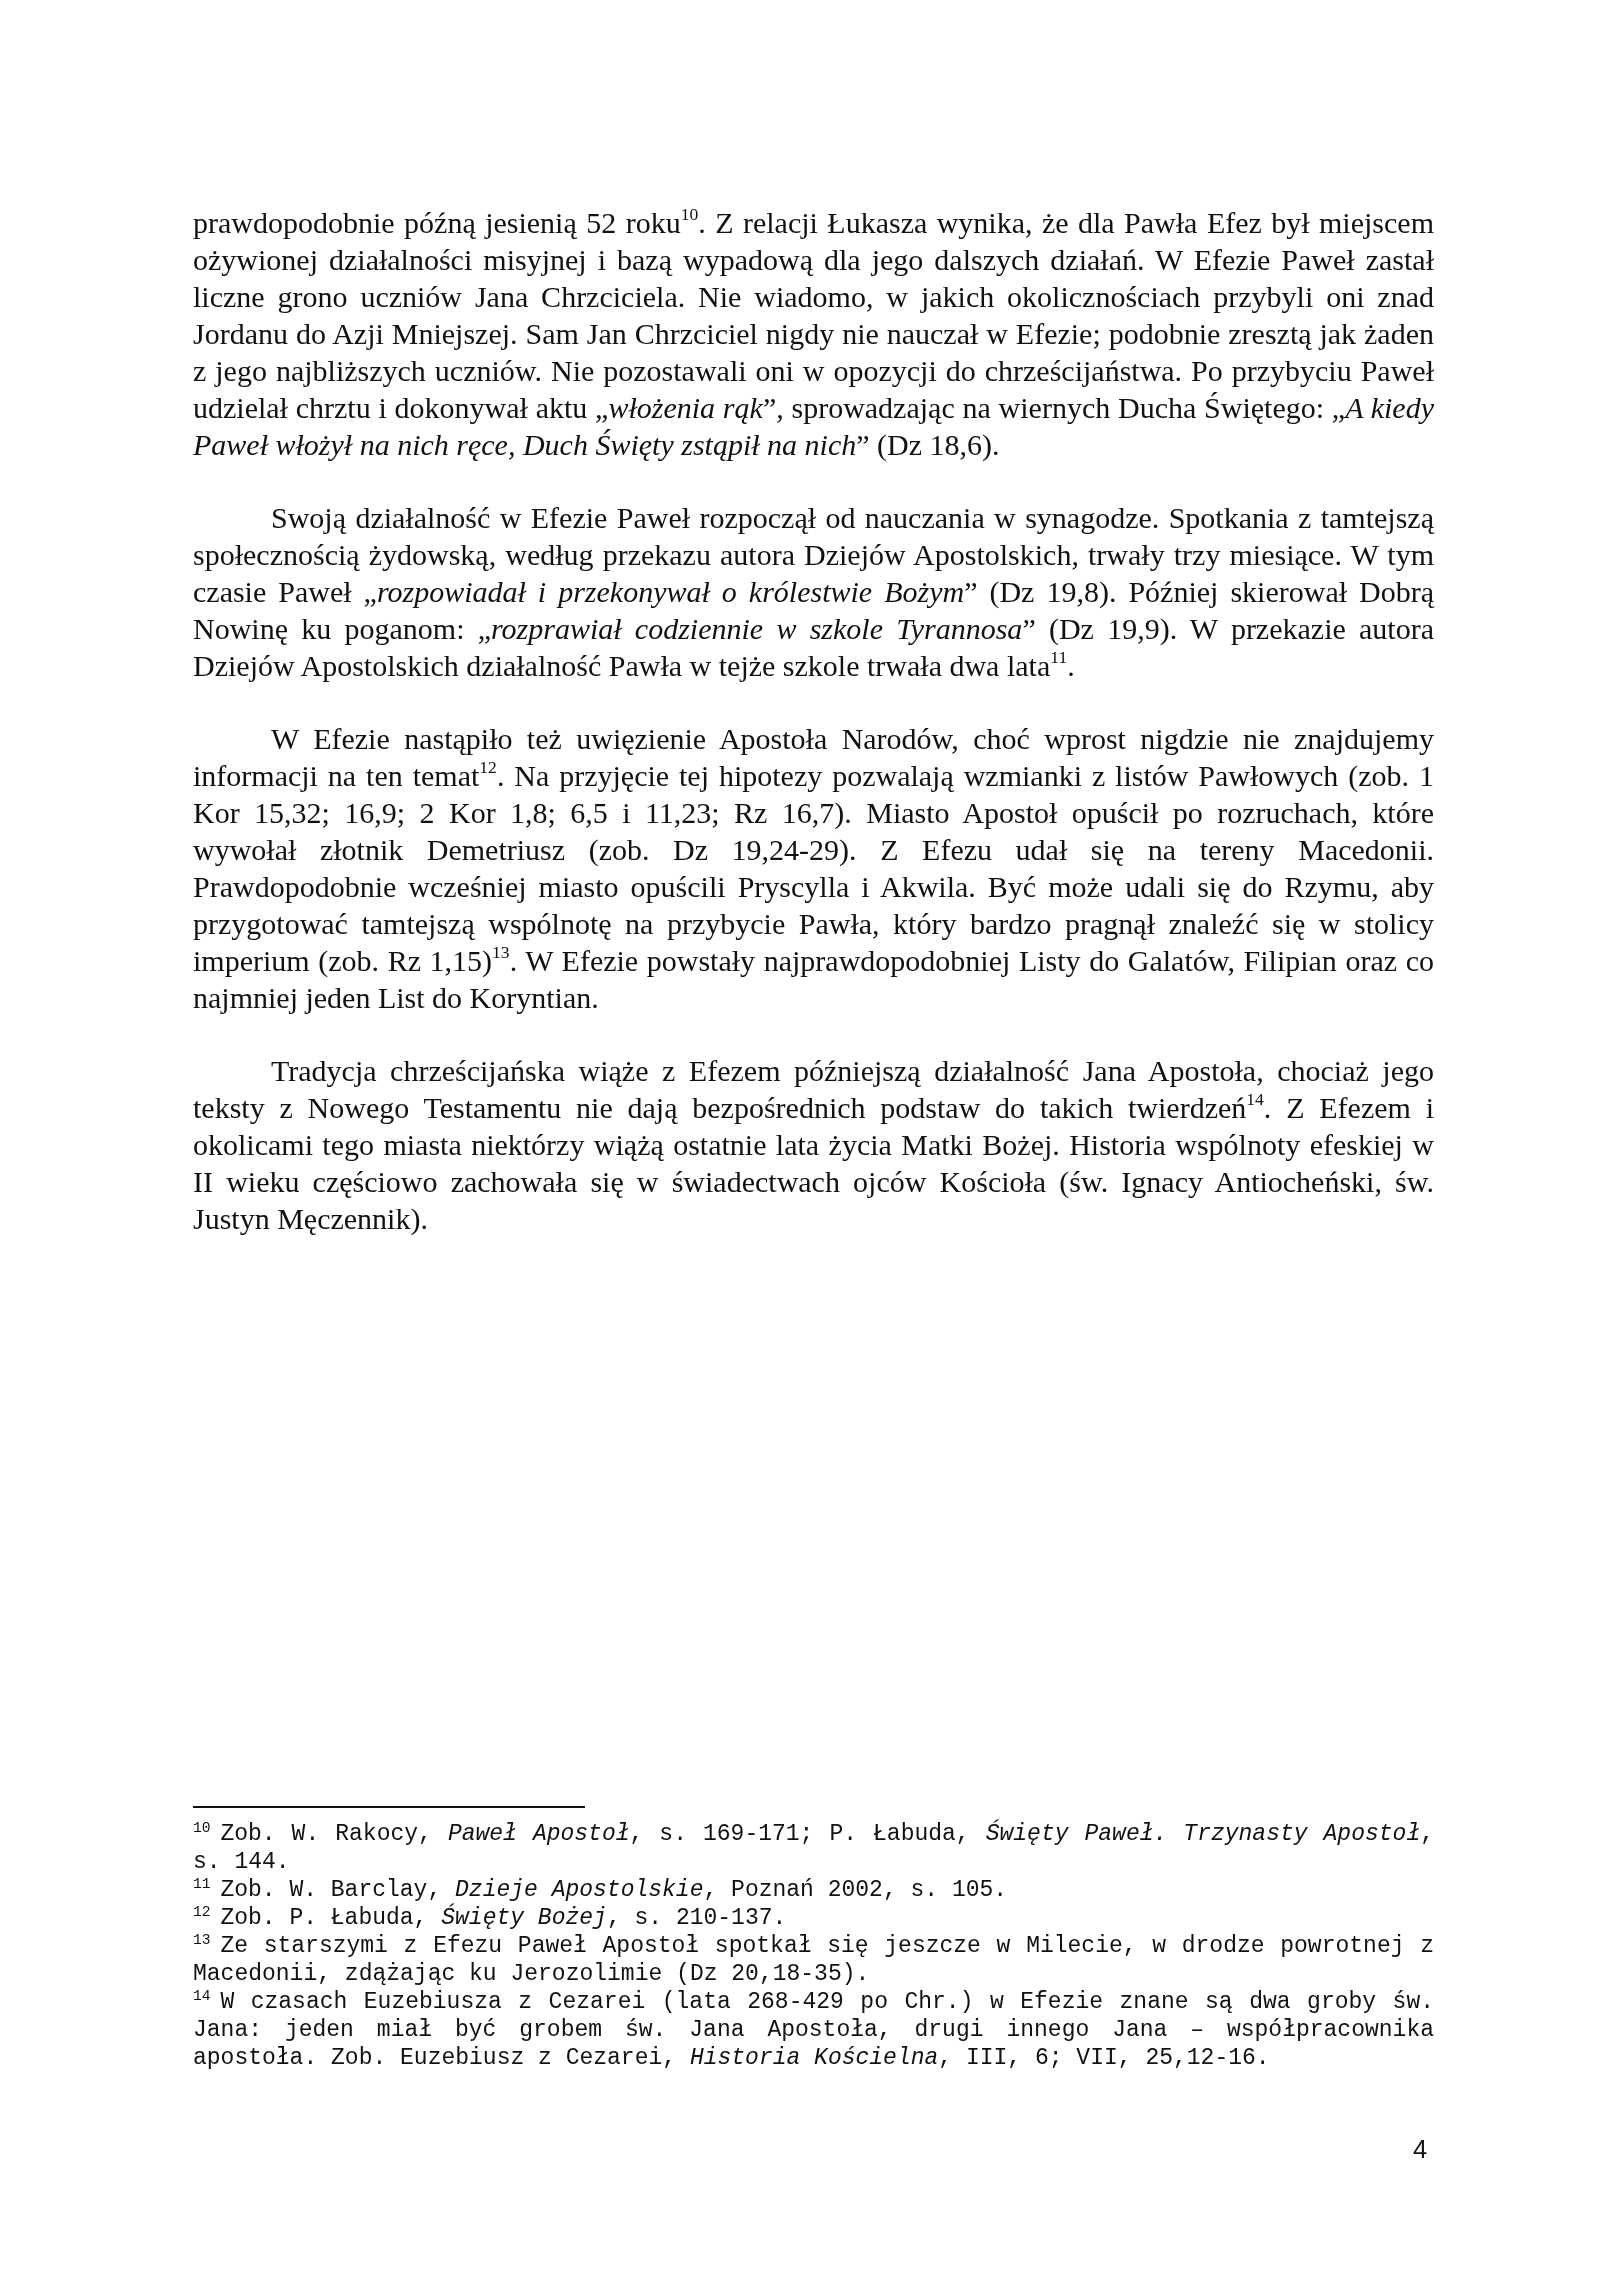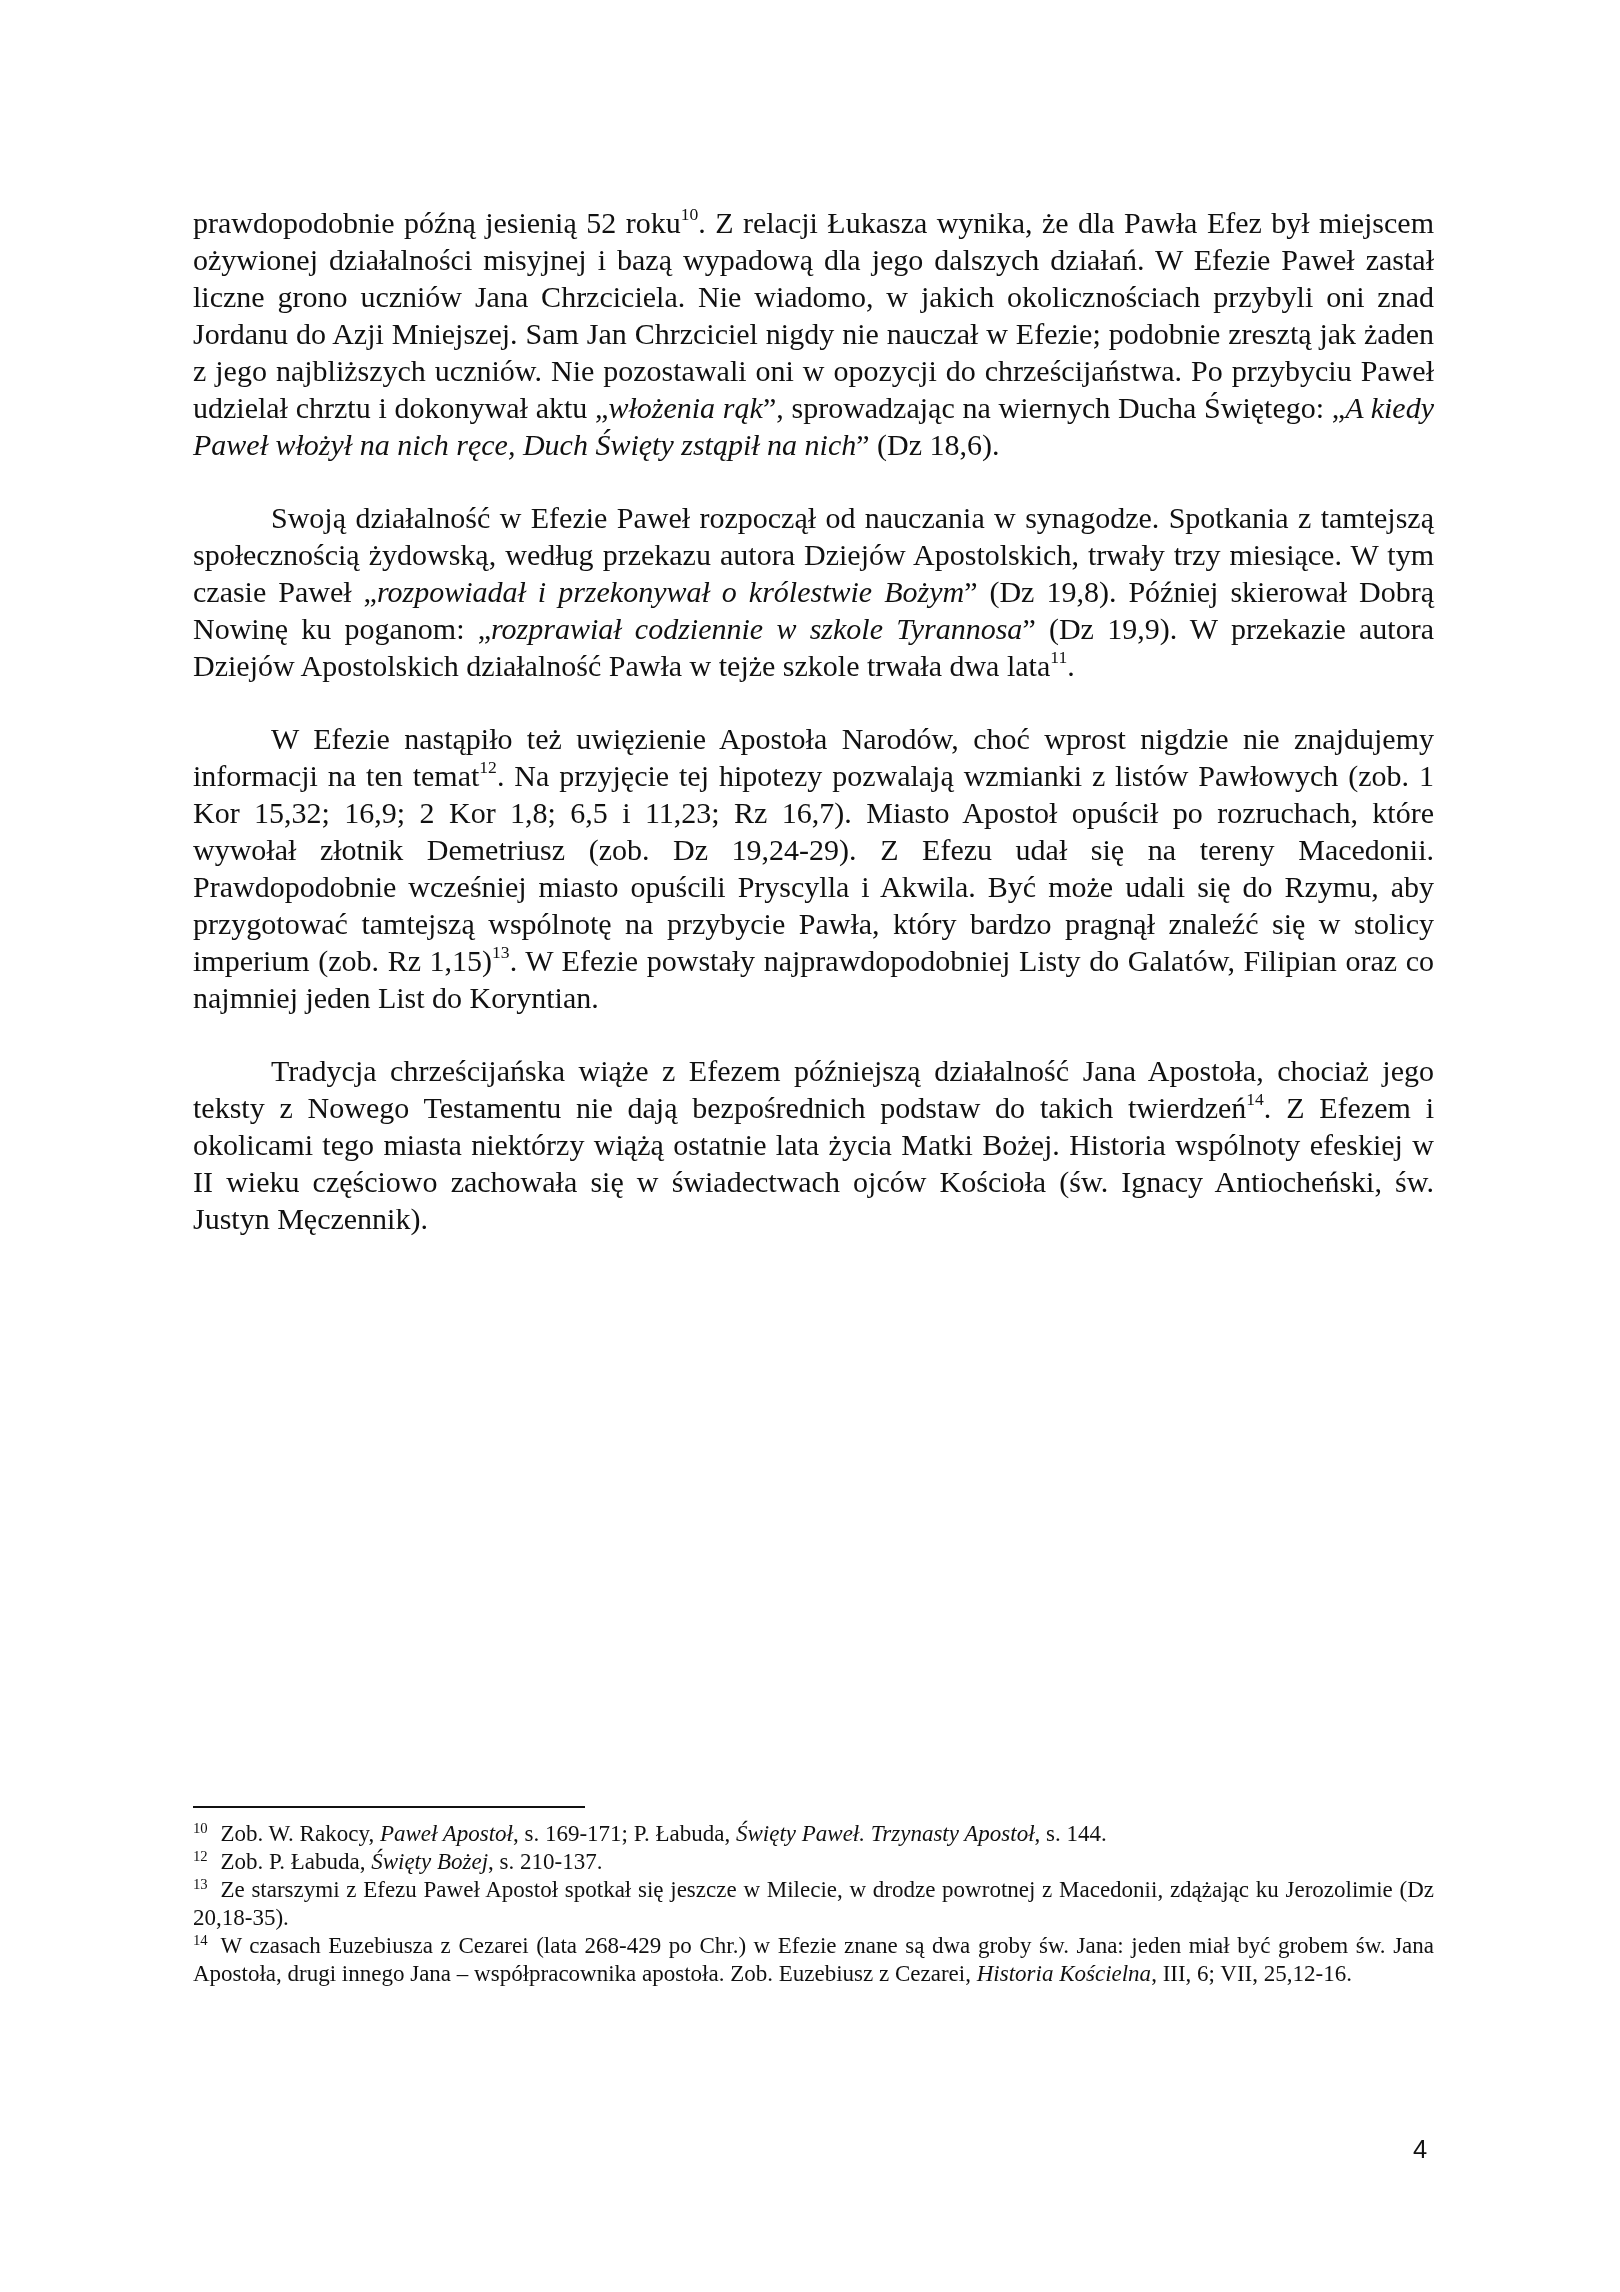--- a/index.html
+++ b/index.html
@@ -47,20 +47,21 @@
       width: 392px;
       height: 0;
       border-top: 2px solid #111;
       margin: 0 0 11.8px 0;
     }
     .fn {
       margin: 0;
       font-size: 23px;
       line-height: 28px;
       text-align: justify;
+      font-family: Liberation Mono, monospace;
     }
     .fn .num {
       font-size: 14.7px;
       vertical-align: 7.8px;
       line-height: 0;
       display: inline-block;
       width: 27.4px;
     }
     .page-number {
       position: absolute;
@@ -78,20 +79,21 @@
     <p class="para"><span>prawdopodobnie późną jesienią 52 roku</span><sup class="ref">10</sup><span>. Z relacji Łukasza wynika, że dla Pawła Efez był miejscem ożywionej działalności misyjnej i bazą wypadową dla jego dalszych działań. W Efezie Paweł zastał liczne grono uczniów Jana Chrzciciela. Nie wiadomo, w jakich okolicznościach przybyli oni znad Jordanu do Azji Mniejszej. Sam Jan Chrzciciel nigdy nie nauczał w Efezie; podobnie zresztą jak żaden z jego najbliższych uczniów. Nie pozostawali oni w opozycji do chrześcijaństwa. Po przybyciu Paweł udzielał chrztu i dokonywał aktu „</span><i>włożenia rąk</i><span>”, sprowadzając na wiernych Ducha Świętego: „</span><i>A kiedy Paweł włożył na nich ręce, Duch Święty zstąpił na nich</i><span>” (Dz 18,6).</span></p>
     <p class="para indent"><span>Swoją działalność w Efezie Paweł rozpoczął od nauczania w synagodze. Spotkania z tamtejszą społecznością żydowską, według przekazu autora Dziejów Apostolskich, trwały trzy miesiące. W tym czasie Paweł „</span><i>rozpowiadał i przekonywał o królestwie Bożym</i><span>” (Dz 19,8). Później skierował Dobrą Nowinę ku poganom: „</span><i>rozprawiał codziennie w szkole Tyrannosa</i><span>” (Dz 19,9). W przekazie autora Dziejów Apostolskich działalność Pawła w tejże szkole trwała dwa lata</span><sup class="ref">11</sup><span>.</span></p>
     <p class="para indent"><span>W Efezie nastąpiło też uwięzienie Apostoła Narodów, choć wprost nigdzie nie znajdujemy informacji na ten temat</span><sup class="ref">12</sup><span>. Na przyjęcie tej hipotezy pozwalają wzmianki z listów Pawłowych (zob. 1 Kor 15,32; 16,9; 2 Kor 1,8; 6,5 i 11,23; Rz 16,7). Miasto Apostoł opuścił po rozruchach, które wywołał złotnik Demetriusz (zob. Dz 19,24-29). Z Efezu udał się na tereny Macedonii. Prawdopodobnie wcześniej miasto opuścili Pryscylla i Akwila. Być może udali się do Rzymu, aby przygotować tamtejszą wspólnotę na przybycie Pawła, który bardzo pragnął znaleźć się w stolicy imperium (zob. Rz 1,15)</span><sup class="ref">13</sup><span>. W Efezie powstały najprawdopodobniej Listy do Galatów, Filipian oraz co najmniej jeden List do Koryntian.</span></p>
     <p class="para indent"><span>Tradycja chrześcijańska wiąże z Efezem późniejszą działalność Jana Apostoła, chociaż jego teksty z Nowego Testamentu nie dają bezpośrednich podstaw do takich twierdzeń</span><sup class="ref">14</sup><span>. Z Efezem i okolicami tego miasta niektórzy wiążą ostatnie lata życia Matki Bożej. Historia wspólnoty efeskiej w II wieku częściowo zachowała się w świadectwach ojców Kościoła (św. Ignacy Antiocheński, św. Justyn Męczennik).</span></p>
   </div>
 
 <div class="footnotes">
   <div class="fn-rule"></div>
   <div id="fn-list">
       <p class="fn"><span class="num">10</span><span>Zob. W. Rakocy, </span><i>Paweł Apostoł</i><span>, s. 169-171; P. Łabuda, </span><i>Święty Paweł. Trzynasty Apostoł</i><span>, s. 144.</span></p>
+      <p class="fn"><span class="num">11</span><span>Zob. W. Barclay, </span><i>Dzieje Apostolskie</i><span>, Poznań 2002, s. 105.</span></p>
       <p class="fn"><span class="num">12</span><span>Zob. P. Łabuda, </span><i>Święty Bożej</i><span>, s. 210-137.</span></p>
       <p class="fn"><span class="num">13</span><span>Ze starszymi z Efezu Paweł Apostoł spotkał się jeszcze w Milecie, w drodze powrotnej z Macedonii, zdążając ku Jerozolimie (Dz 20,18-35).</span></p>
       <p class="fn"><span class="num">14</span><span>W czasach Euzebiusza z Cezarei (lata 268-429 po Chr.) w Efezie znane są dwa groby św. Jana: jeden miał być grobem św. Jana Apostoła, drugi innego Jana – współpracownika apostoła. Zob. Euzebiusz z Cezarei, </span><i>Historia Kościelna</i><span>, III, 6; VII, 25,12-16.</span></p>
     </div>
 </div>
 
 <div class="page-number">4</div>
 
 
 </body></html>

